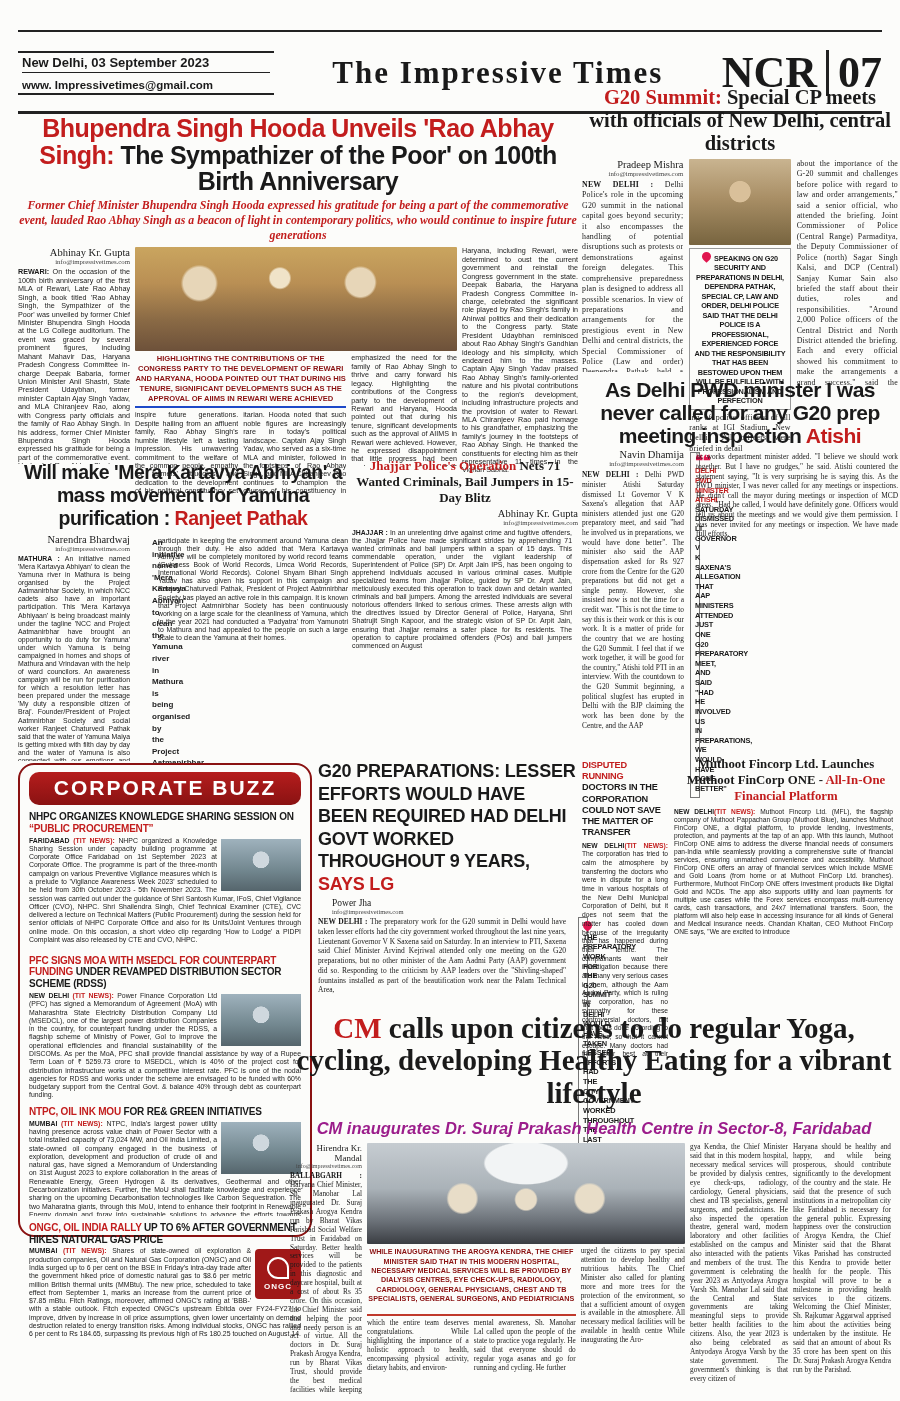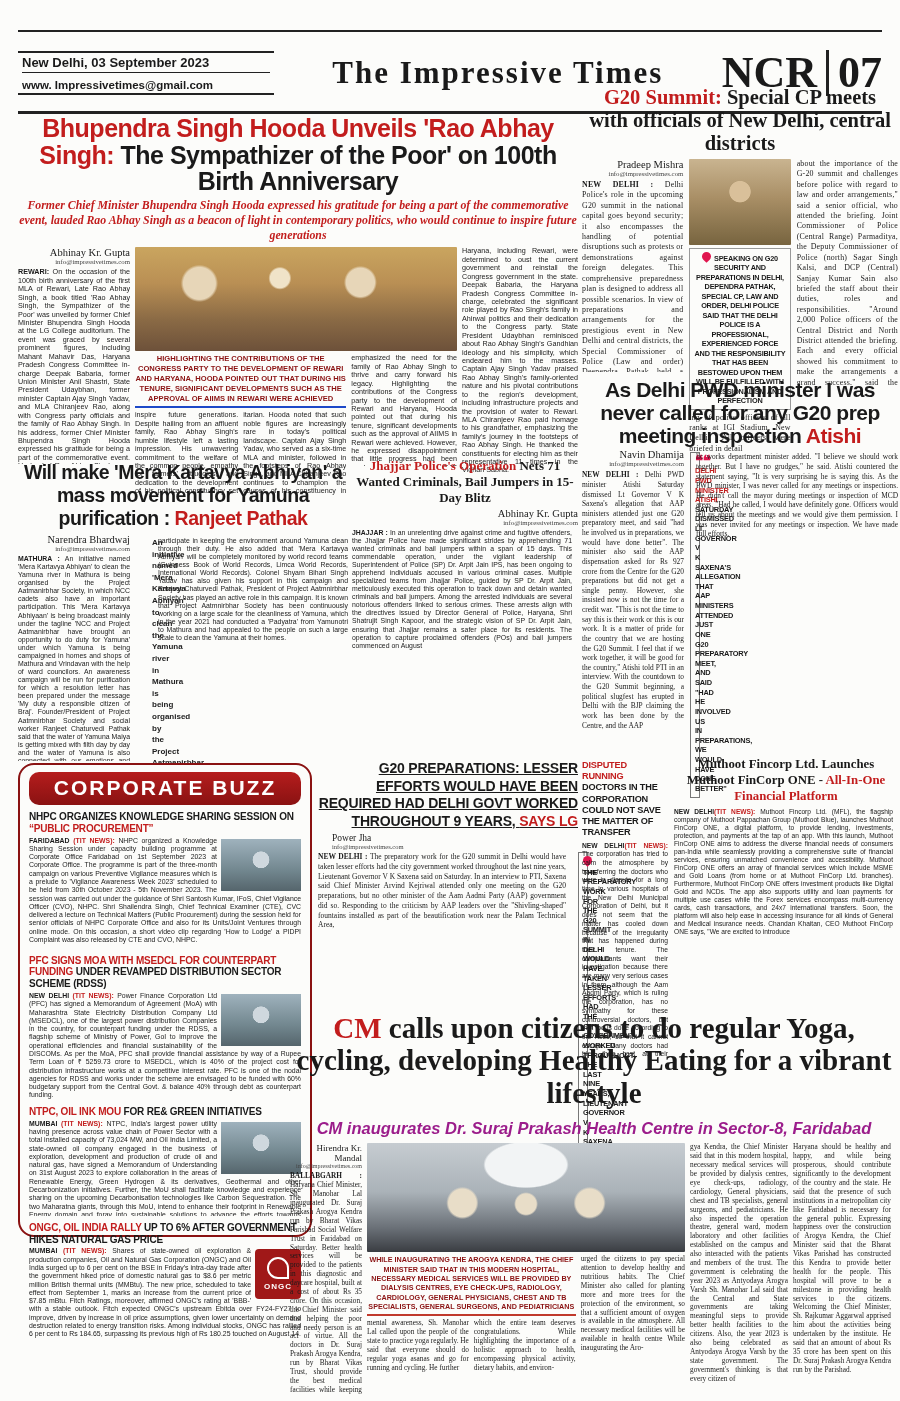--- a/index.html
+++ b/index.html
@@ -112,21 +112,21 @@
   .bitem .btext{font-size:6.9px;line-height:1.2;text-align:justify;margin-top:2px;}
   .bphoto{float:right;width:80px;height:52px;margin:2px 0 2px 4px;background:
      radial-gradient(circle at 50% 40%,#cfd8de 0 16%,transparent 17%),
      linear-gradient(180deg,#9fb2bd 0%,#72878f 60%,#55656c 100%);}
   .ongc{float:right;width:46px;height:50px;margin:2px 0 2px 4px;background:#a01818;border-radius:4px;
         display:flex;flex-direction:column;align-items:center;justify-content:center;color:#fff;}
   .ongc .oemb{width:18px;height:18px;border:2px solid #fff;border-radius:50% 50% 0 50%;}
   .ongc .otxt{font-size:8px;font-weight:bold;letter-spacing:1px;margin-top:3px;}
   
   .lg{left:318px;top:760px;width:260px;}
-  .lg h1{font-size:14px;line-height:1.25;text-align:right;letter-spacing:-0.2px;text-decoration:underline;}
+  .lg h1{font-size:18px;line-height:1.25;text-align:left;letter-spacing:-0.2px;}
   .lgbyline{font-family:"Liberation Serif",serif;margin:3px 0 2px 14px;}
   .lgbyline .bname{font-size:9.5px;}
   .lgbyline .bmail{font-size:6.5px;}
   .lgbody{display:flex;gap:6px;height:196px;}
   .lgbody>div{flex:1;min-width:0;}
   .lgphoto{height:100px;background:
      radial-gradient(circle at 50% 35%,#e8e3cf 0 10%,transparent 11%),
      radial-gradient(circle at 30% 80%,#e8c84a 0 9%,transparent 10%),
      radial-gradient(circle at 70% 82%,#e06a7a 0 9%,transparent 10%),
      linear-gradient(180deg,#8fb954 0%,#6e9a3c 55%,#4c7228 100%);}
@@ -156,21 +156,21 @@
   .cmmid{width:318px;display:flex;flex-direction:column;}
   .cmphoto{height:126px;background:
      radial-gradient(ellipse at 50% 20%,#f2f4f5 0 18%,transparent 19%),
      radial-gradient(circle at 30% 55%,#e8ddc8 0 6%,transparent 7%),
      radial-gradient(circle at 50% 56%,#e8ddc8 0 6%,transparent 7%),
      radial-gradient(circle at 70% 55%,#e8ddc8 0 6%,transparent 7%),
      linear-gradient(180deg,#c6ccd1 0%,#aab2b8 45%,#6a7077 78%,#3a3d42 100%);}
   .cmlower{display:flex;gap:5px;flex:1;margin-top:3px;}
   .cmlleft{flex:2;min-width:0;}
   .cmcaption{color:#8a1212;font-weight:bold;font-size:7.2px;line-height:1.3;text-align:center;
-             border-bottom:2px solid #c0392b;padding-bottom:3px;}
+             border-bottom:2px solid #c0392b;padding-bottom:11px;}
   .cm2cols{display:flex;gap:5px;margin-top:3px;height:80px;}
   .cm2cols p{flex:1;}
   .cmcol4{flex:1;height:124px;}
   .cmside{width:98px;}
 </style>
 </head>
 <body>
 
 <div class="page">
 
@@ -382,22 +382,22 @@
           <span class="bmail" style="font-size:6px">info@impressivetimes.com</span>
         </div>
         <p class="cmtext" style="height:222px"><b class="lead">BALLABGARH :</b> <span>Haryana Chief Minister, Sh. Manohar Lal inaugurated Dr. Suraj Prakash Arogya Kendra run by Bharat Vikas Parishad Social Welfare Trust in Faridabad on Saturday. Better health services will be provided to the patients in this diagnostic and daycare hospital, built at a cost of about Rs 35 crore. On this occasion, the Chief Minister said that helping the poor and needy person is an act of virtue. All the doctors in Dr. Suraj Prakash Arogya Kendra, run by Bharat Vikas Trust, should provide the best medical facilities while keeping a sense of service towards the underprivileged. He said that the 51-member team of the trust is running the Arogya Kendra smoothly, for</span></p>
       </div>
       <div class="cmmid">
         <div class="photo cmphoto"></div>
         <div class="cmlower">
           <div class="cmlleft">
             <div class="cmcaption">WHILE INAUGURATING THE AROGYA KENDRA, THE CHIEF MINISTER SAID THAT IN THIS MODERN HOSPITAL, NECESSARY MEDICAL SERVICES WILL BE PROVIDED BY DIALYSIS CENTRES, EYE CHECK-UPS, RADIOLOGY, CARDIOLOGY, GENERAL PHYSICIANS, CHEST AND TB SPECIALISTS, GENERAL SURGEONS, AND PEDIATRICIANS</div>
             <div class="cm2cols">
+              <p class="cmtext">which the entire team deserves congratulations. While highlighting the importance of a holistic approach to health, encompassing physical activity, dietary habits, and environ-</p>
               <p class="cmtext">mental awareness, Sh. Manohar Lal called upon the people of the state to practice yoga regularly. He said that everyone should do regular yoga asanas and go for running and cycling. He further</p>
-              <p class="cmtext">which the entire team deserves congratulations. While highlighting the importance of a holistic approach to health, encompassing physical activity, dietary habits, and environ-</p>
             </div>
           </div>
           <p class="cmtext cmcol4">urged the citizens to pay special attention to develop healthy and nutritious habits. The Chief Minister also called for planting more and more trees for the protection of the environment, so that a sufficient amount of oxygen is available in the atmosphere. All necessary medical facilities will be available in health centre While inaugurating the Aro-</p>
         </div>
       </div>
       <p class="cmtext cmside" style="height:250px">gya Kendra, the Chief Minister said that in this modern hospital, necessary medical services will be provided by dialysis centres, eye check-ups, radiology, cardiology, General physicians, chest and TB specialists, general surgeons, and pediatricians. He also inspected the operation theatre, general ward, modern laboratory and other facilities established on the campus and also interacted with the patients and members of the trust. The government is celebrating the year 2023 as Antyodaya Arogya Varsh Sh. Manohar Lal said that the Central and State governments are taking meaningful steps to provide better health facilities to the citizens. Also, the year 2023 is also being celebrated as Antyodaya Arogya Varsh by the state government. The government's thinking is that every citizen of</p>
       <p class="cmtext cmside" style="height:250px">Haryana should be healthy and happy, and while being prosperous, should contribute significantly to the development of the country and the state. He said that the presence of such institutions in a metropolitan city like Faridabad is necessary for the general public. Expressing happiness over the construction of Arogya Kendra, the Chief Minister said that the Bharat Vikas Parishad has constructed this Kendra to provide better health for the people. This hospital will prove to be a milestone in providing health services to the citizens. Welcoming the Chief Minister, Sh. Rajkumar Aggarwal apprised him about the activities being undertaken by the institute. He said that an amount of about Rs 35 crore has been spent on this Dr. Suraj Prakash Arogya Kendra run by the Parishad.</p>
     </div>
   </article>
 

